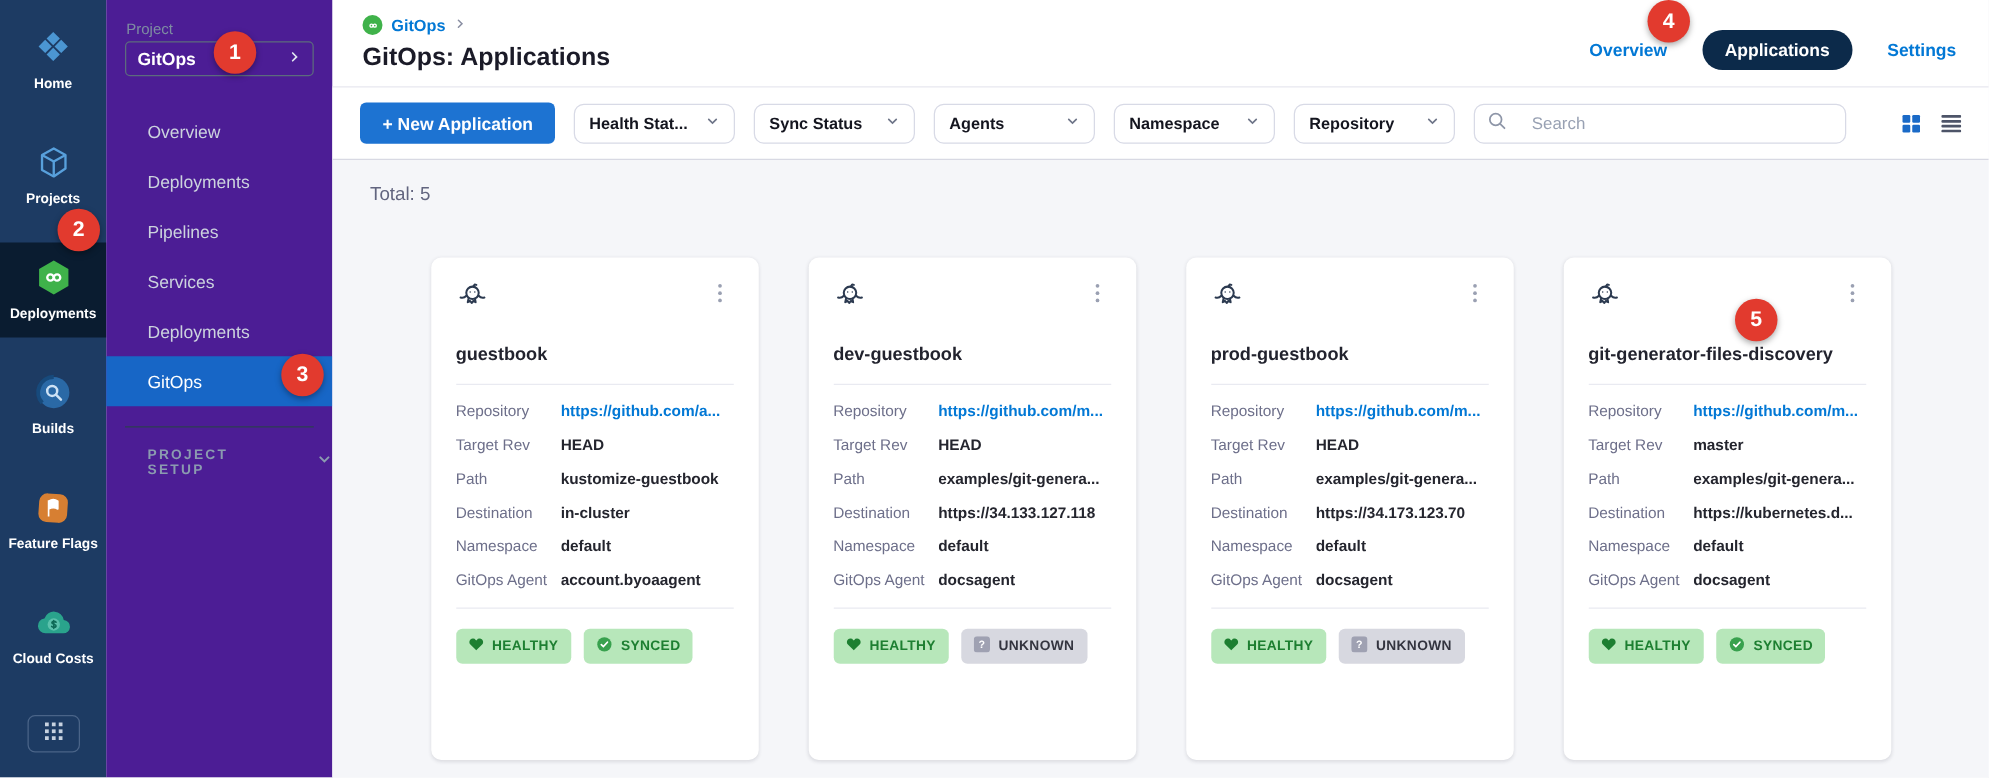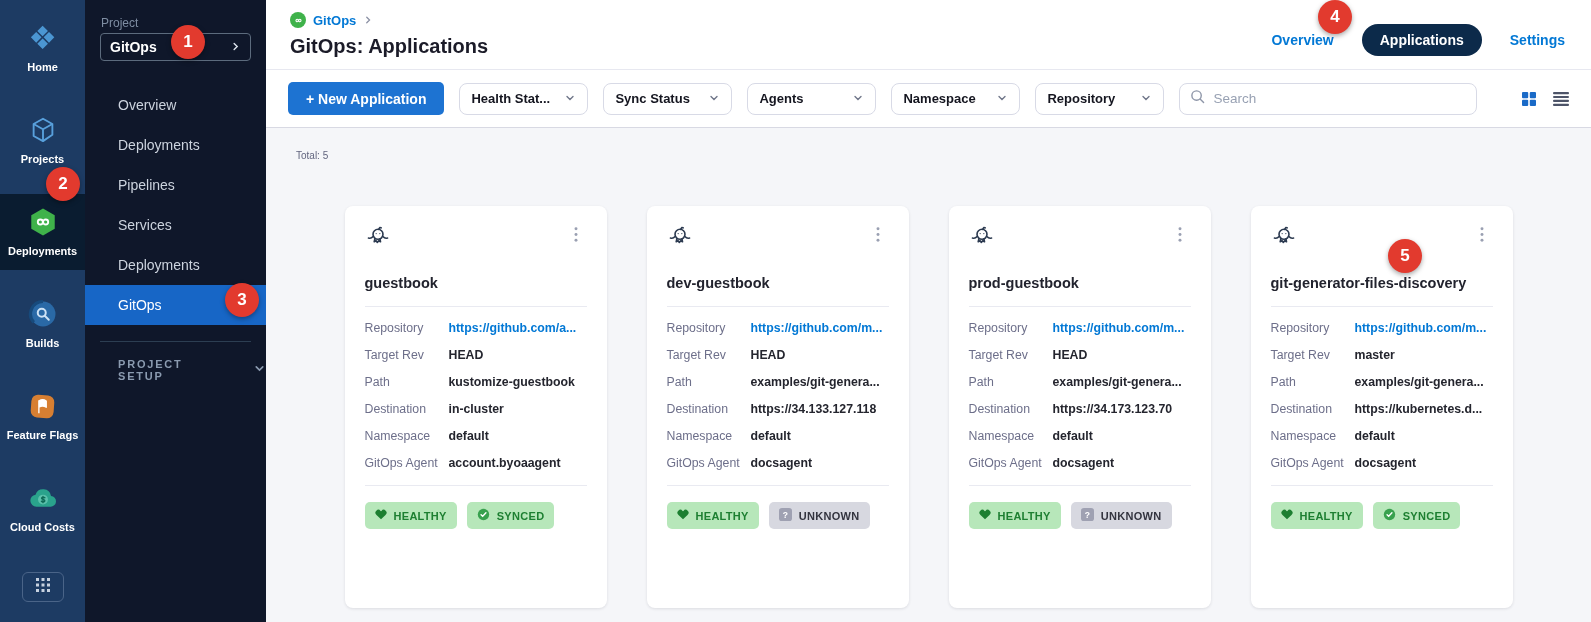--- a/index.html
+++ b/index.html
@@ -13,21 +13,21 @@
     padding:12px 0 13px; margin-bottom:16px; cursor:pointer; }
   .rail-item.active { background:#0a1c30; }
   .rail-icon { height:32px; display:flex; align-items:center; justify-content:center; }
   .rail-icon .glyph { font-size:32px; line-height:30px; color:#4b96d2; }
   .rail-label { font-size:11px; font-weight:700; color:#fff; line-height:12px; }
   .rail-bottom { margin-top:auto; margin-bottom:20px; display:flex; justify-content:center; }
   .grid-btn { width:42px; height:30px; border:1px solid #4a6488; border-radius:6px;
     display:flex; align-items:center; justify-content:center; cursor:pointer; }
 
   
-  .panel { width:181px; background:#0f172a; flex:none; padding-top:12px; }
+  .panel { width:181px; background:#4c1d95; flex:none; padding-top:12px; }
   .panel-section-label { color:#7e8da2; font-size:12px; padding:4px 0 0 16px; height:16px; }
   .proj-selector { margin:5px 15px 0; height:28px; border:1px solid #5c6b7d; border-radius:4px;
     display:flex; align-items:center; padding:0 9px; cursor:pointer; }
   .proj-selector .val { color:#fff; font-size:14px; font-weight:700; flex:1; }
   .nav { margin-top:24px; }
   .nav-item { height:40px; display:flex; align-items:center; padding-left:33px;
     color:#ccd3de; font-size:14px; cursor:pointer; }
   .nav-item.active { background:#1766c6; color:#fff; }
   .panel-divider { border-top:1px solid #2c3e52; margin:16px 15px; }
   .setup-row { display:flex; align-items:center; gap:26px; padding-left:33px; cursor:pointer; }
@@ -48,29 +48,29 @@
 
   
   .toolbar { height:58px; display:flex; align-items:center; gap:15px; padding:0 22px;
     border-bottom:1px solid #d8d9e3; flex:none; background:#fff; }
   .btn-new { background:#1d73d2; color:#ffffff; border:none; border-radius:5px; height:33px;
     padding:0 18px; font-size:14px; font-weight:700; font-family:inherit; cursor:pointer; }
   .filter { min-width:129px; height:32px; background:#fff; border:1px solid #d8dae6; border-radius:8px;
     display:flex; align-items:center; justify-content:space-between; padding:0 11px; cursor:pointer; }
   .filter .flabel { font-size:13px; font-weight:700; color:#14151f; }
   .search-box { width:298px; height:32px; border:1px solid #d8dae6; border-radius:8px;
-    display:flex; align-items:center; padding:0 10px; gap:8px; }
+    display:flex; align-items:center; padding:0 10px; gap:20px; }
   .search-box input { border:none; outline:none; flex:1; font-size:13.5px; font-family:inherit; color:#333; }
   .search-box input::placeholder { color:#98a1b3; }
   .views { margin-left:auto; display:flex; align-items:center; gap:16px; }
   .view-btn { cursor:pointer; display:flex; }
 
   
   .content { flex:1; background:#f5f6f9; padding-top:18px; }
-  .total { font-size:10px; color:#62657f; padding-left:30px; line-height:20px; }
+  .total { font-size:15px; color:#62657f; padding-left:30px; line-height:20px; }
   .cards { display:flex; justify-content:center; gap:40px; margin-top:40px; }
   .card { width:262px; height:402px; background:#fff; border-radius:8px; padding:18px 20px;
     box-shadow:0 1px 3px rgba(40,41,61,.12); cursor:pointer; }
   .card-top { display:flex; justify-content:space-between; align-items:flex-start; }
   .kebab { padding:2px 4px; cursor:pointer; }
   .card-title { margin-top:21px; font-size:14.5px; font-weight:700; color:#22232e; }
   .card hr { border:none; border-top:1px solid #e9eaf1; margin:15px 0 14px; }
   .frow { display:flex; margin-bottom:13px; font-size:12.3px; line-height:14px; }
   .frow .lbl { width:84px; flex:none; color:#6d6f8a; }
   .frow .val { flex:1; color:#24252e; font-weight:700; white-space:nowrap; overflow:hidden; }

